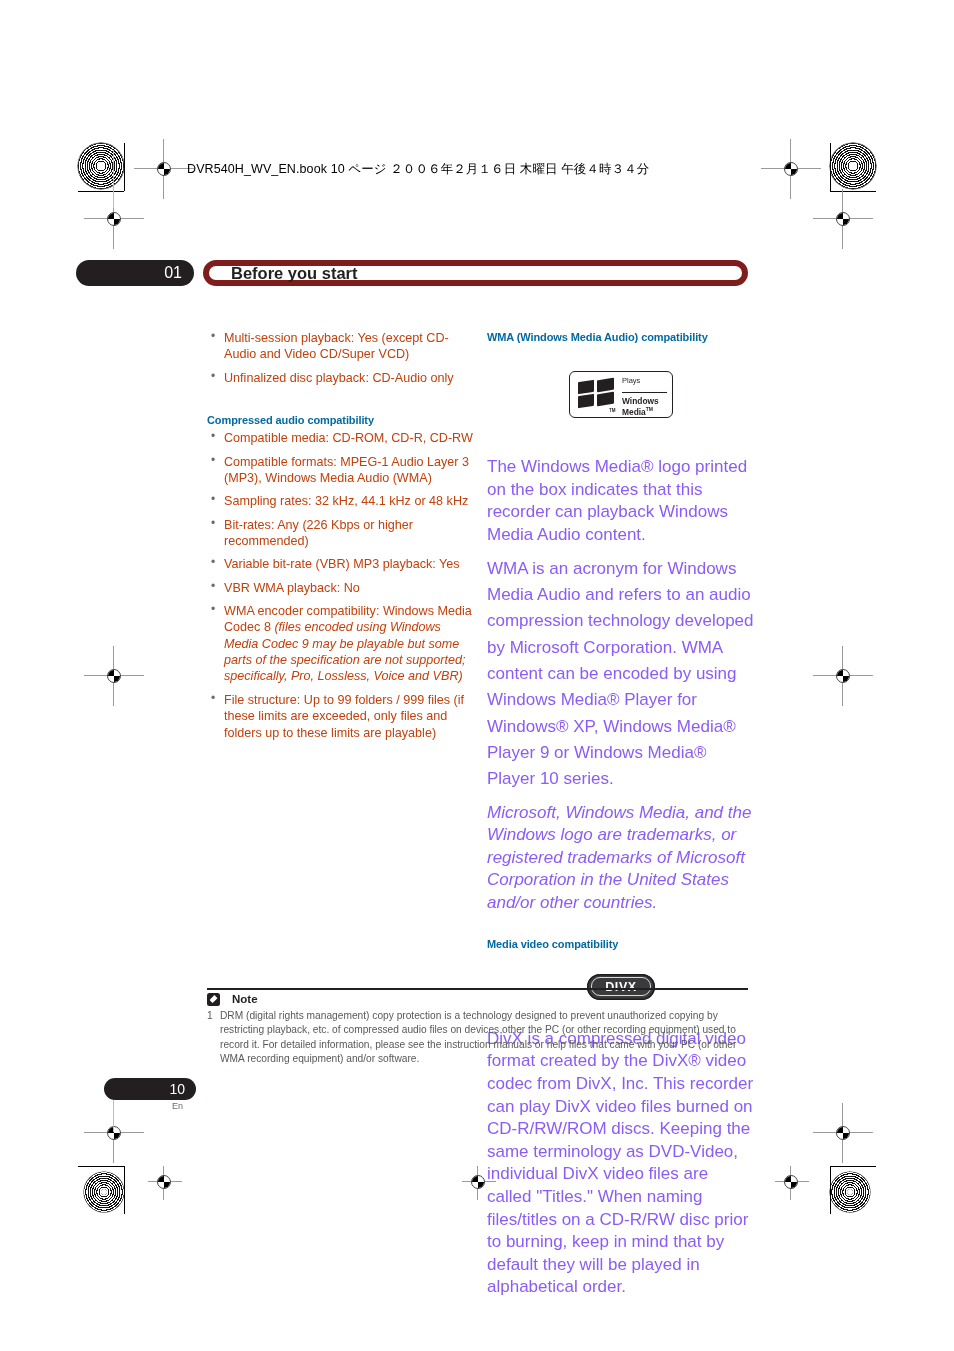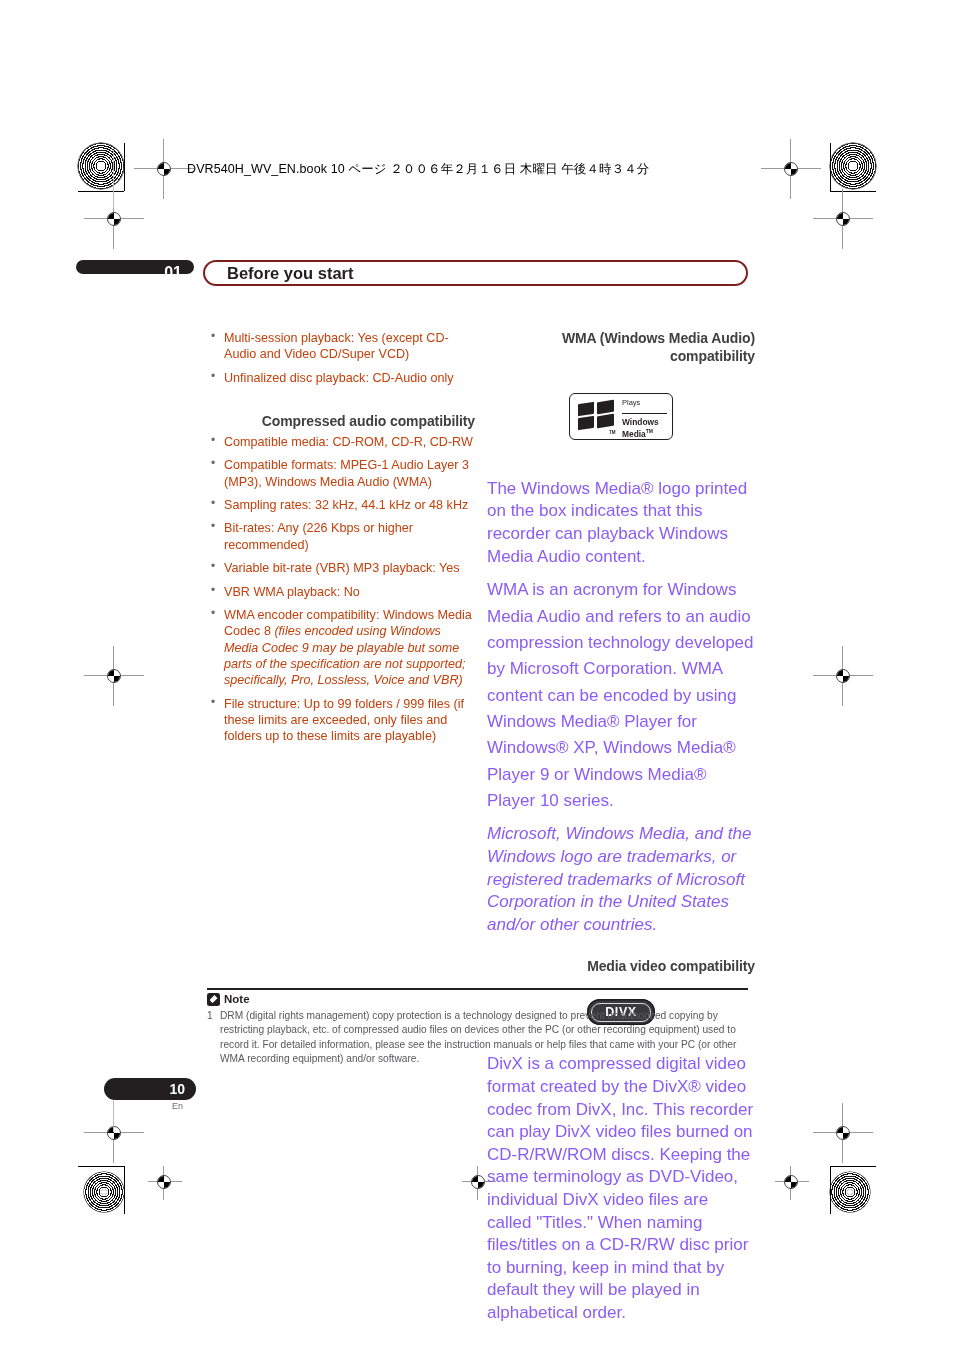--- a/index.html
+++ b/index.html
@@ -90,36 +90,36 @@
   .chapter-bar {
     position: absolute;
     left: 76px;
     top: 260px;
     width: 672px;
     height: 26px;
   }
   .chapter-num {
     position: absolute;
     left: 0; top: 0;
-    width: 118px; height: 14px;
+    width: 118px; height: 26px;
     background: #231f20;
     border-radius: 13px;
     color: #ffffff;
-    font-weight: bold;
+    font-weight: normal;
     font-size: 16px;
     text-align: right;
     line-height: 26px;
     padding-right: 12px;
     box-sizing: border-box;
   }
   .chapter-title-box {
     position: absolute;
     left: 127px; top: 0;
     right: 0; height: 26px;
-    border: 2px solid #7f1d1d;
+    border: 6px solid #7f1d1d;
     border-radius: 13px;
     box-sizing: border-box;
   }
   .chapter-title-box span {
     position: absolute;
     left: 22px; top: 50%;
     transform: translateY(-50%);
     font-weight: bold;
     font-size: 16.5px;
     color: #231f20;
@@ -128,27 +128,26 @@
   
   .col {
     position: absolute;
     top: 330px;
     width: 268px;
   }
   .col-left  { left: 207px; }
   .col-right { left: 487px; }
 
   h2.section-head {
-    font-size: 14px;
+    font-size: 11px;
     font-weight: bold;
-    color: #404040;
+    color: #0369a1;
     margin: 0 0 3px 0;
     line-height: 1.28;
     letter-spacing: -0.1px;
-    text-align: right;
   }
   .spacer-lg { height: 20px; }
   .spacer-md { height: 13px; }
 
   ul.bullets {
     list-style: none;
     margin: 0;
     padding: 0;
   }
   ul.bullets li {
@@ -270,21 +269,21 @@
   }
   .note-rule {
     width: 100%;
     height: 1.6px;
     background: #231f20;
     margin-bottom: 3px;
   }
   .note-head {
     display: flex;
     align-items: center;
-    gap: 4px;
+    gap: 12px;
     margin-bottom: 3px;
   }
   .note-icon {
     width: 13px; height: 13px;
     background: #231f20;
     border-radius: 2.5px;
     position: relative;
     flex: none;
   }
   .note-icon::before {
@@ -314,21 +313,21 @@
 
   
   .pagenum-pill {
     position: absolute;
     left: 104px;
     top: 1078px;
     width: 92px; height: 22px;
     background: #231f20;
     border-radius: 11px;
     color: #fff;
-    font-weight: bold;
+    font-weight: normal;
     font-size: 14px;
     line-height: 22px;
     text-align: right;
     padding-right: 11px;
     box-sizing: border-box;
   }
   .pagenum-lang {
     position: absolute;
     left: 104px;
     top: 1101px;

